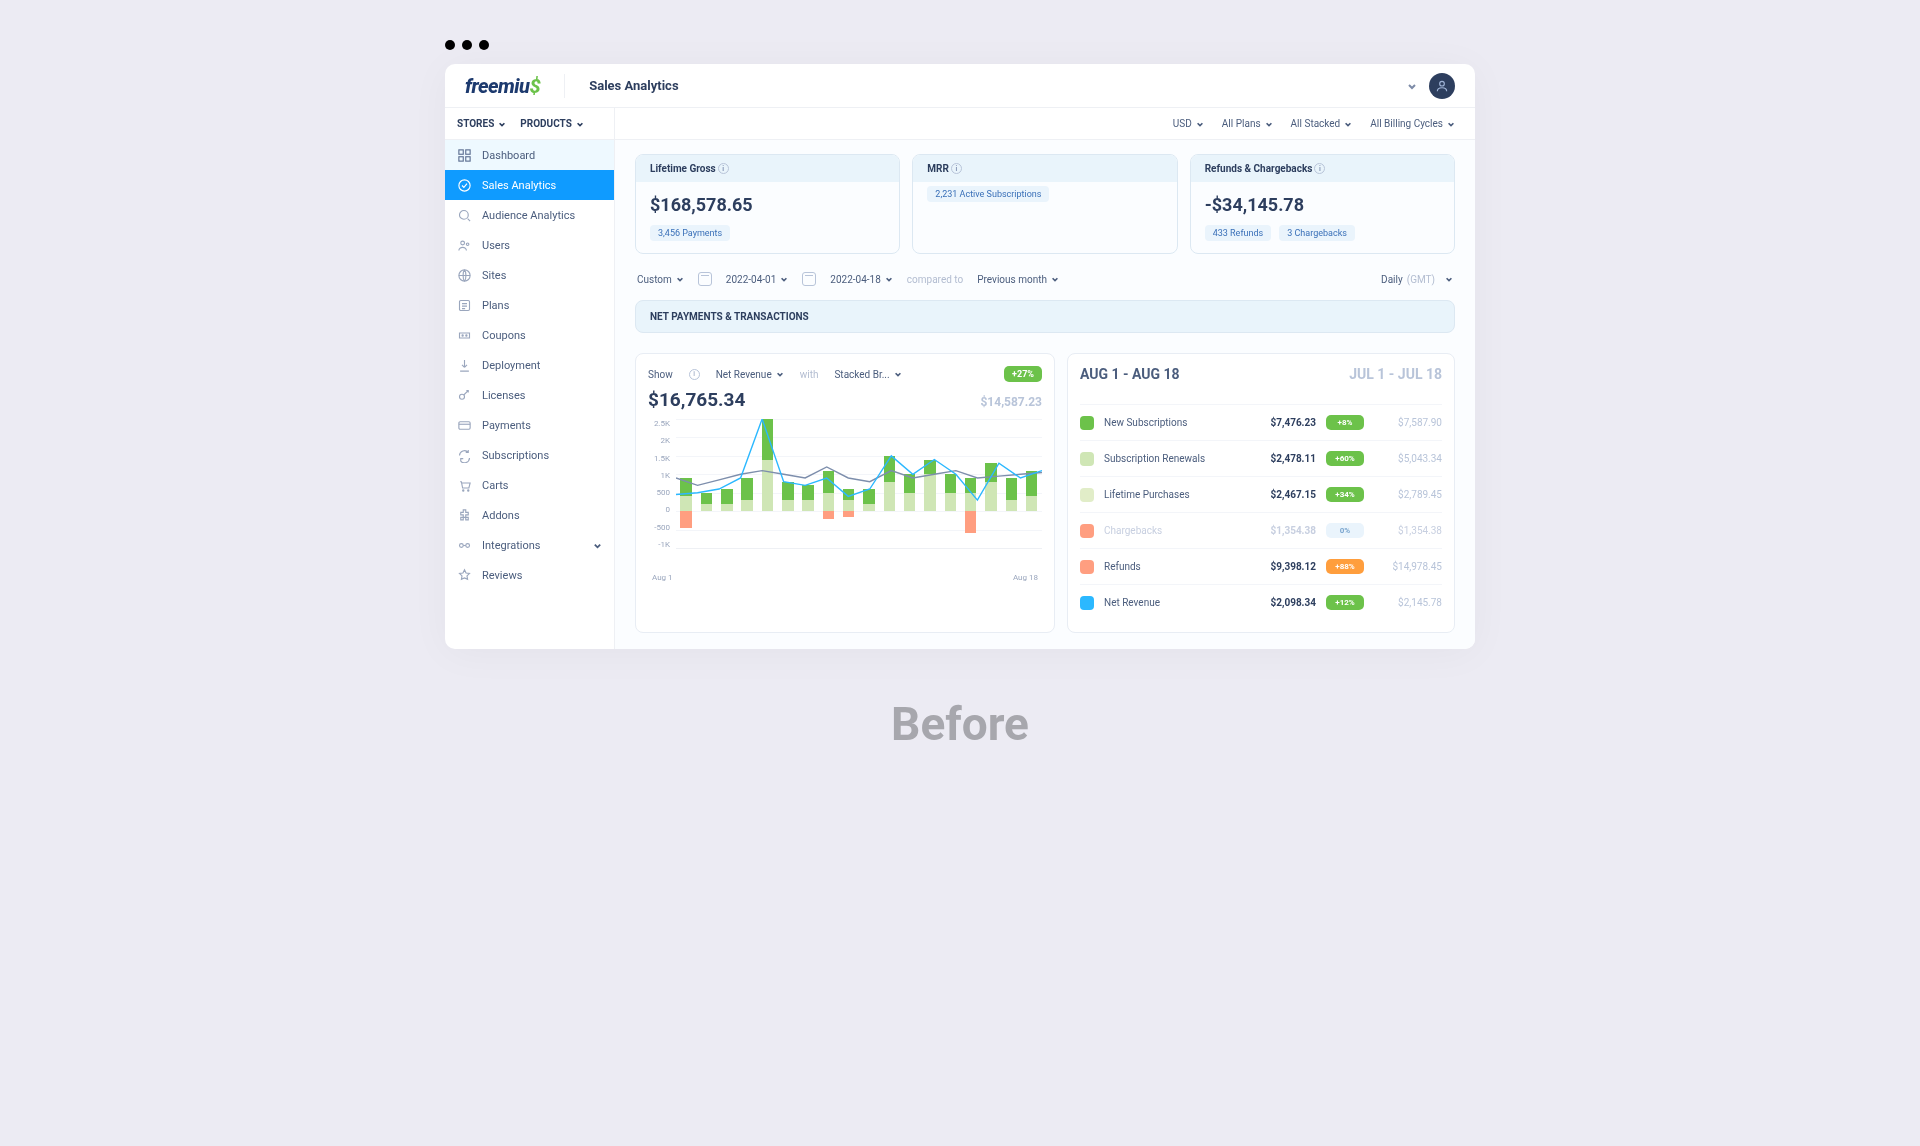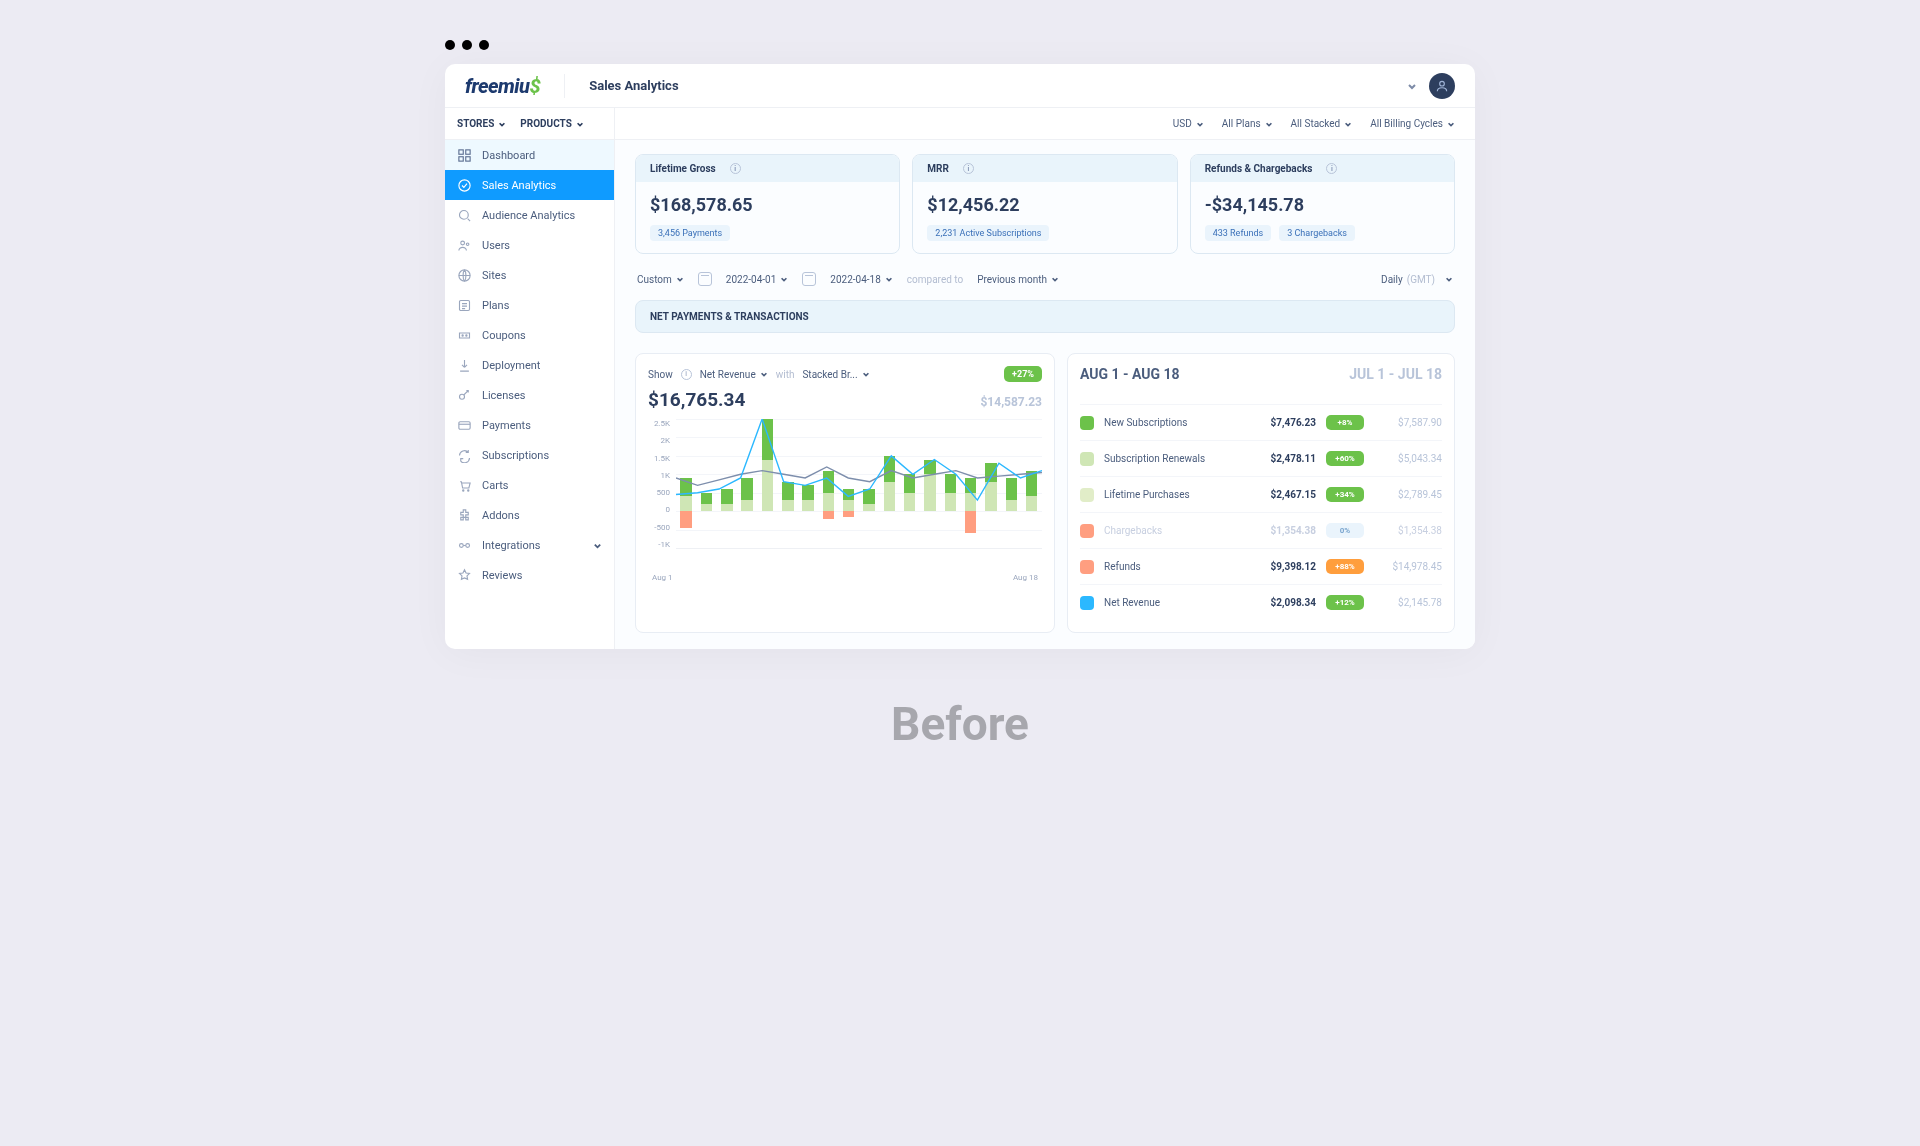--- a/index.html
+++ b/index.html
@@ -33,38 +33,38 @@
 .nav a .ni{width:15px;height:15px;flex:0 0 15px;color:#9aa6bd}
 .nav a.active .ni{color:#fff}
 .nav a.soft .ni{color:#5c6f91}
 .nav a .ce{margin-left:auto;width:9px;height:9px}
 .main{flex:1;overflow:hidden;background:#fbfdff}
 .filterbar{height:32px;display:flex;align-items:center;gap:18px;padding:0 20px;border-bottom:1px solid #eef0f4;font-size:10px;color:#4b5d7d;justify-content:flex-end;background:#fff}
 .filterbar .f{cursor:pointer;display:flex;align-items:center;gap:4px}
 .content{padding:14px 20px}
 .kpis{display:flex;gap:12px;margin-bottom:14px}
 .kpi{flex:1;border:1px solid #dce8f2;border-radius:8px;overflow:hidden}
-.kpi .hd{background:#e9f4fb;padding:8px 14px;font-size:10px;font-weight:700;color:#2d3e5e;display:flex;align-items:center;gap:14px}
+.kpi .hd{background:#e9f4fb;padding:8px 14px;font-size:10px;font-weight:700;color:#2d3e5e;display:flex;align-items:center;gap:2px}
 .kpi .val{padding:12px 14px 6px;font-size:18px;font-weight:700;color:#2d3e5e}
 .kpi .tags{padding:4px 14px 12px;display:flex;gap:8px}
 .kpi .tag{font-size:9px;background:#eaf4fc;color:#3a70b8;padding:3px 8px;border-radius:4px}
 .infoico{width:11px;height:11px;border:1px solid #b8c4d9;border-radius:50%;display:inline-flex;align-items:center;justify-content:center;font-size:7px;color:#8a99b8}
 .daterow{display:flex;align-items:center;gap:14px;font-size:10px;color:#4b5d7d;padding:4px 2px 14px}
 .daterow .sel{cursor:pointer;display:flex;align-items:center;gap:4px}
 .daterow .cmp{color:#b3bdd1}
 .daterow .sp{flex:1}
 .daterow .tz{color:#b3bdd1}
 .cal{width:14px;height:14px;border:1px solid #b8c4d9;border-radius:3px;display:inline-block;position:relative}
 .cal::before{content:"";position:absolute;top:2px;left:2px;right:2px;height:1px;background:#b8c4d9}
 .section-hd{background:#e9f4fb;border:1px solid #dce8f2;border-radius:8px;padding:10px 14px;font-size:10px;font-weight:700;color:#2d3e5e;margin-bottom:20px}
 .panels{display:flex;gap:12px}
 .panel{border:1px solid #e8edf4;border-radius:8px;padding:12px;background:#fff}
 .panel.left{width:420px}
 .panel.right{flex:1}
-.prow{display:flex;align-items:center;gap:8px;font-size:10px;color:#4b5d7d}
+.prow{display:flex;align-items:center;gap:16px;font-size:10px;color:#4b5d7d}
 .prow .muted{color:#b3bdd1}
 .prow .pill{background:#6cc24a;color:#fff;font-size:9px;font-weight:700;padding:3px 8px;border-radius:5px;margin-left:auto}
 .prow .sel{cursor:pointer;display:flex;align-items:center;gap:4px}
 .bignum{display:flex;align-items:baseline;margin:6px 0 8px}
 .bignum .a{font-size:19px;font-weight:700;color:#2d3e5e}
 .bignum .b{font-size:12px;font-weight:700;color:#b8c4d9;margin-left:auto}
 .chartwrap{position:relative;height:150px;display:flex}
 .ylabels{display:flex;flex-direction:column;justify-content:space-between;font-size:8px;color:#9aa6bd;text-align:right;padding-right:6px;width:28px;height:130px}
 .plot{flex:1;position:relative;height:130px;border-bottom:1px solid #eef0f4}
 .plot .grid{position:absolute;left:0;right:0;border-top:1px solid #f3f5f9;height:0}
@@ -282,21 +282,20 @@
               <div class="val">$168,578.65</div>
               <div class="tags">
                 <span class="tag">3,456 Payments</span>
               </div>
             </div>
             <div class="kpi">
               <div class="hd">
                 <span>MRR</span>
                 <span class="infoico">i</span>
               </div>
-              <div class="val">$12,456.22</div>
               <div class="tags">
                 <span class="tag">2,231 Active Subscriptions</span>
               </div>
             </div>
             <div class="kpi">
               <div class="hd">
                 <span>Refunds &amp; Chargebacks</span>
                 <span class="infoico">i</span>
               </div>
               <div class="val">-$34,145.78</div>

